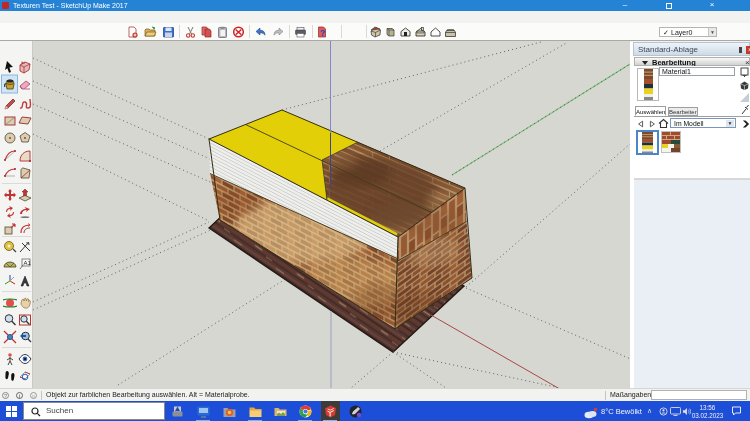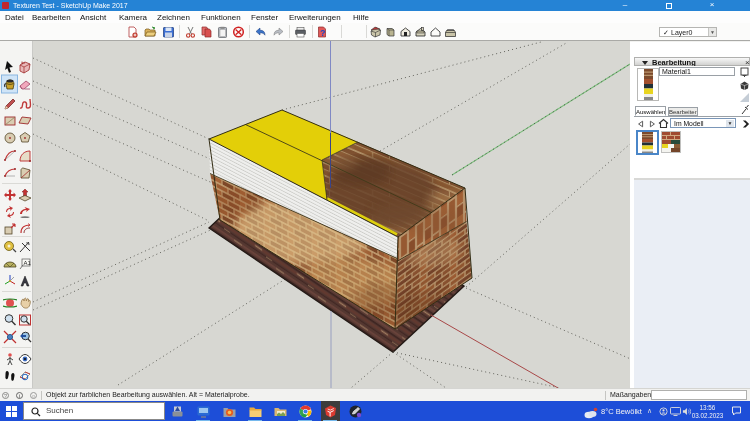--- a/index.html
+++ b/index.html
@@ -26,31 +26,20 @@
 </style>
 </head>
 <body>
 <div id="root">
 <div id="titlebar" class="abs">
   <div id="title-ico" class="abs"></div>
   <div id="title-txt" class="abs">Texturen Test - SketchUp Make 2017</div>
   <div class="abs winbtn" style="left:620px;">–</div>
   <div class="abs" style="left:666px;top:3px;width:6px;height:6px;border:1px solid #fff;"></div>
   <div class="abs winbtn" style="left:707px;">×</div>
-</div>
-<div id="menubar" class="abs">
-  <span style="left:5px;">Datei</span>
-  <span style="left:32px;">Bearbeiten</span>
-  <span style="left:80px;">Ansicht</span>
-  <span style="left:119px;">Kamera</span>
-  <span style="left:157px;">Zeichnen</span>
-  <span style="left:201px;">Funktionen</span>
-  <span style="left:251px;">Fenster</span>
-  <span style="left:289px;">Erweiterungen</span>
-  <span style="left:353px;">Hilfe</span>
 </div>
 <div id="winedge" class="abs"></div>
 <div id="toolbar" class="abs">
 <svg class="tbico" style="left:126px" viewBox="0 0 13 12" width="13" height="12">
         <path d="M3 1h5l2 2v8H3z" fill="#fff" stroke="#b03a3a" stroke-width="0.8"></path>
         <circle cx="9" cy="9" r="2.6" fill="#c0392b"></circle>
         <path d="M9 7.6v2.8M7.6 9h2.8" stroke="#fff" stroke-width="0.9"></path>
       </svg>
 <svg class="tbico" style="left:144px" viewBox="0 0 13 12" width="13" height="12">
         <path d="M1 10V4l1-1h3l1 1h5v6z" fill="#d9b15c" stroke="#7a5a1a" stroke-width="0.7"></path>
@@ -415,20 +404,25 @@
 <line x1="210" y1="173.5" x2="397.3" y2="258.5" stroke="#332d14" stroke-width="0.8"></line>
 <line x1="397.6" y1="261" x2="466.5" y2="221.5" stroke="#332d14" stroke-width="0.8"></line>
 <line x1="330.5" y1="41" x2="330.5" y2="133" stroke="#8089c4" stroke-width="1"></line>
 <line x1="330.5" y1="133" x2="330.5" y2="188" stroke="#3a4488" stroke-width="1"></line>
 <line x1="331" y1="311" x2="331" y2="388" stroke="#989fc0" stroke-width="1"></line>
 <line x1="452" y1="175" x2="630" y2="64" stroke="#7cbe7c" stroke-width="1.1"></line>
 <line x1="452" y1="175" x2="630" y2="64" stroke="#3e4c3e" stroke-width="0.9" stroke-dasharray="1,3.4"></line>
 </svg></div>
     <div id="rightpanel" class="abs">
 <div class="abs" style="left:0;top:0;width:3px;height:346px;background:#fff;"></div>
+<div class="abs" style="left:3px;top:0;width:117px;height:14px;background:linear-gradient(#eef3f9,#cfdae6);border:1px solid #b8c4d2;">
+  <div class="abs" style="left:4px;top:1.5px;font-size:8px;color:#3c4a58;">Standard-Ablage</div>
+  <div class="abs" style="left:105px;top:4px;width:3px;height:6px;background:#444;"></div>
+  <div class="abs" style="left:112px;top:3px;width:8px;height:8px;background:#c0392b;color:#fff;font-size:6.5px;line-height:8px;text-align:center;">×</div>
+</div>
 <div class="abs" style="left:4px;top:15px;width:116px;height:9px;background:linear-gradient(#f8f8f8,#d2d2d0);border:1px solid #b0b0ae;">
   <div class="abs" style="left:7px;top:2.5px;width:0;height:0;border-left:3.5px solid transparent;border-right:3.5px solid transparent;border-top:4.5px solid #222;"></div>
   <div class="abs" style="left:17px;top:0px;font-size:7.5px;font-weight:bold;color:#111;line-height:9.5px;">Bearbeitung</div>
   <div class="abs" style="left:110px;top:0;font-size:8px;color:#333;line-height:9px;">×</div>
 </div>
 <div class="abs" style="left:4px;top:24px;width:116px;height:112px;background:#fff;"></div>
 <div class="abs" style="left:7px;top:26px;width:22px;height:33px;border:1px solid #b8b8b6;background:#fff;">
   <svg width="20" height="31" viewBox="0 0 20 31" style="position:absolute;left:3px;top:0;">
     <rect x="3" width="9" height="10" fill="#7c4a2c"></rect>
           <rect x="3" y="2.6" width="9" height="1" fill="#c8a87c"></rect>

